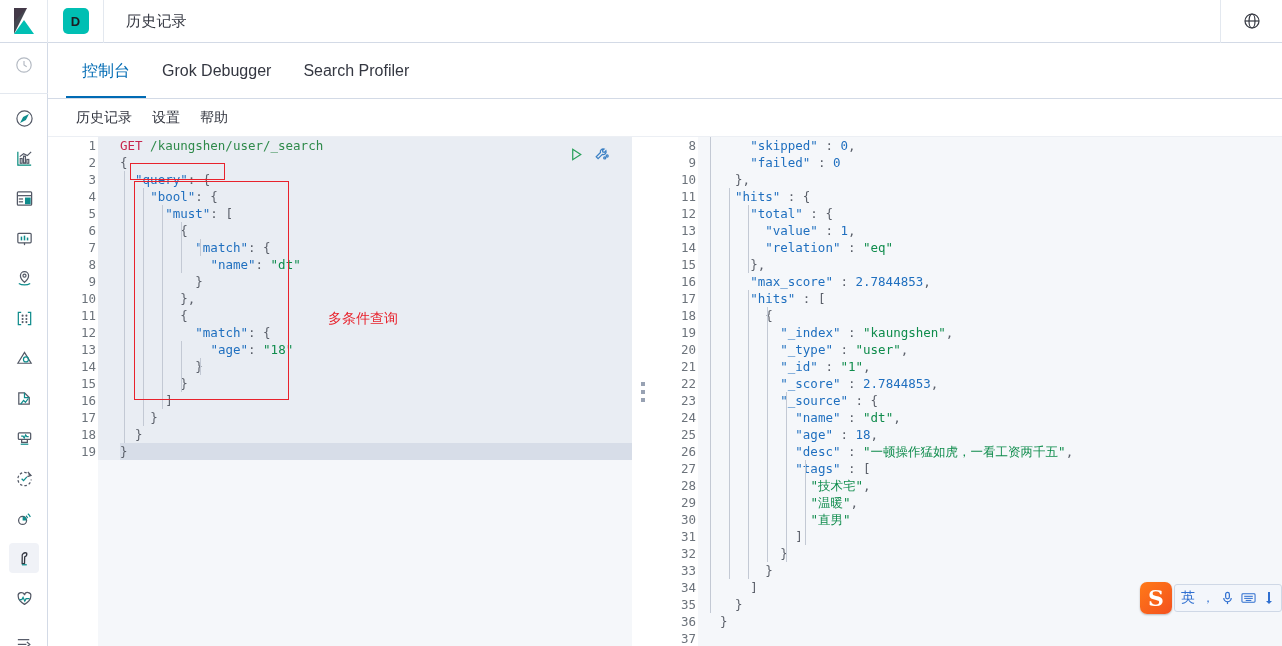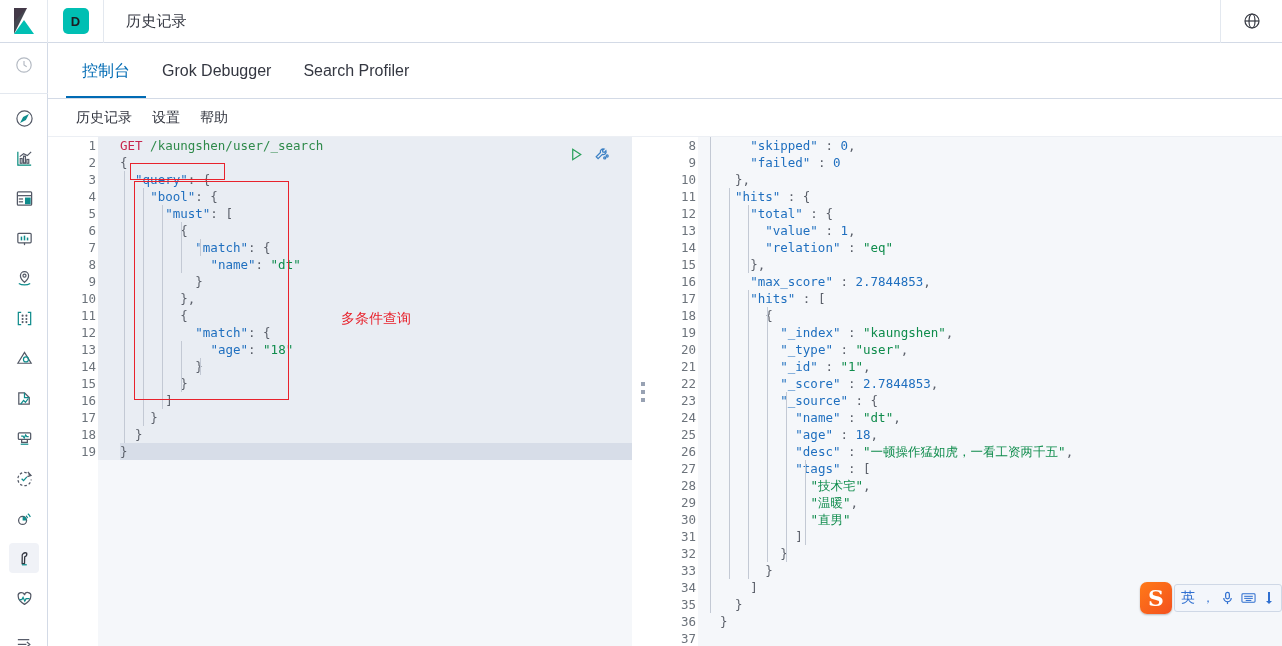--- a/index.html
+++ b/index.html
@@ -406,21 +406,21 @@
           <svg width="17" height="17" viewBox="0 0 18 18" fill="none" stroke="#3b80c4" stroke-width="1.3">
             <path d="M11.8 3.2a3 3 0 0 0-3.9 3.7L3.4 11.4l2 2 4.5-4.5a3 3 0 0 0 3.8-3.9l-1.7 1.7-1.6-.4-.4-1.6z"></path>
             <circle cx="12.4" cy="12.6" r="1.1"></circle>
             <circle cx="15" cy="10.6" r="1.1"></circle>
           </svg>
         </span>
       </div>
 
       <div class="ann-box" style="left:82px; top:26px; width:95px; height:17px;"></div>
       <div class="ann-box" style="left:86px; top:44px; width:155px; height:219px;"></div>
-      <div class="ann-text" style="left:280px; top:173px;margin-left:13px;">多条件查询</div>
+      <div class="ann-text" style="left:280px; top:173px;">多条件查询</div>
     </div>
 
     <div class="drag-handle">
       <div class="dots">
         <i></i>
           <i></i>
           <i></i>
       </div>
     </div>
 

